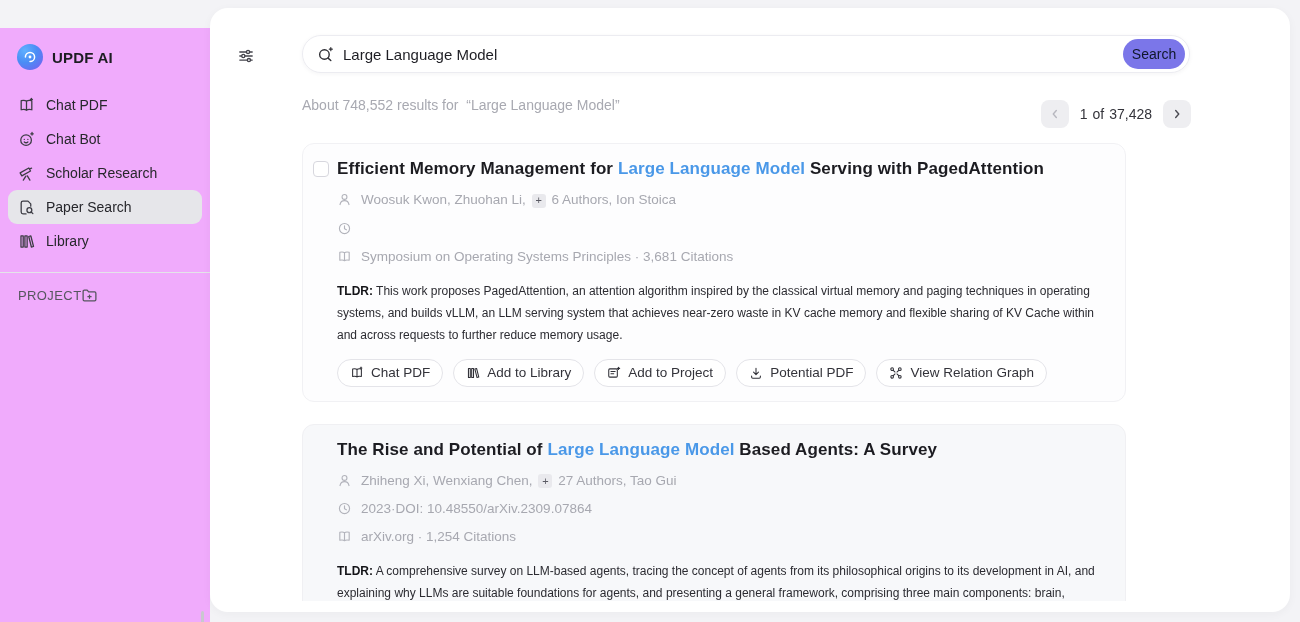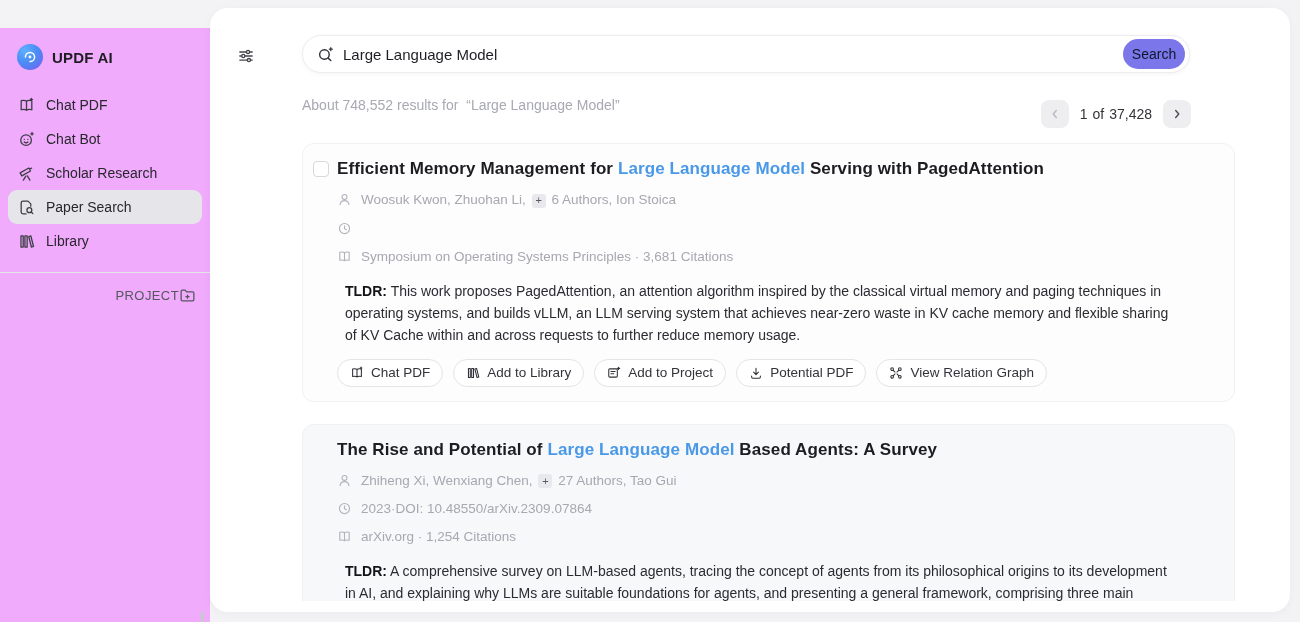--- a/index.html
+++ b/index.html
@@ -18,21 +18,21 @@
   .logo-badge { width:26px; height:26px; border-radius:50%;
     background:radial-gradient(circle at 30% 25%, #5fb0ff 0%, #4a8df5 45%, #7a5cf0 100%);
     display:flex; align-items:center; justify-content:center; }
   .logo-text { font-size:15px; font-weight:bold; color:#1d1d22; letter-spacing:.2px; }
   .nav { margin:18px 8px 0 8px; }
   .nav-item { display:flex; align-items:center; gap:11px; height:34px; padding:0 10px;
     border-radius:9px; font-size:14px; color:#27272c; cursor:pointer; }
   .nav-item.active { background:#e6e6ea;align-items:center; }
   .nav-item .ni { color:#3c3c44; flex:0 0 auto; }
   .sb-divider { height:1px; background:#e4e4e9; margin:14px 0 0 0; }
-  .project-row { display:flex; align-items:center; justify-content:flex-end;
+  .project-row { display:flex; align-items:center; justify-content:flex-start;
     padding:0 14px 0 18px; height:40px; margin-top:2px; }
   .project-label { font-size:13px; color:#56565f; letter-spacing:.4px; }
   .sb-scroll-thumb { position:absolute; right:6px; bottom:11px; width:3px; height:28px;
     background:#c8c8cf; border-radius:2px; }
 
   
   .panel { position:absolute; left:210px; top:8px; width:1080px; height:604px;
     background:#ffffff; border-radius:18px; box-shadow:0 2px 10px rgba(40,40,60,.04); overflow:hidden; }
 
   .filter-btn { position:absolute; left:24px; top:36px; width:24px; height:24px;
@@ -51,34 +51,34 @@
   .summary { position:absolute; left:92px; top:89px; font-size:14px; color:#a8a9b1; }
   .pager { position:absolute; right:99px; top:92px; display:flex; align-items:center; gap:11px; }
   .pg-btn { width:28px; height:28px; border-radius:8px; background:#eeeef1; border:none;
     display:flex; align-items:center; justify-content:center; cursor:pointer; }
   .pg-btn.prev { color:#b7b7bf; }
   .pg-btn.next { color:#4a4a52; }
   .pg-text { font-size:14px; color:#33333a; display:flex; gap:5px; }
 
   
   .results-viewport { position:absolute; left:0; right:0; top:120px; bottom:11px; overflow:hidden; }
-  .card { margin:0 0 0 92px; width:933px; border-radius:12px; padding:15px 24px 14px 34px; }
+  .card { margin:0 0 0 92px; width:824px; border-radius:12px; padding:15px 24px 14px 34px; }
   .card-1 { margin-top:15px; background:#fdfdfe; border:1px solid #f1f1f4; position:relative; }
   .card-2 { margin-top:22px; background:#f7f8fa; border:1px solid #f0f0f3; }
   .checkbox { position:absolute; left:10px; top:17px; width:16px; height:16px;
     border:1.5px solid #d7d7de; border-radius:4px; background:#fff; cursor:pointer; }
   .p-title { font-size:17px; font-weight:600; color:#1c1c21; letter-spacing:.1px; }
   .p-title .hl { color:#4a98e8; }
   .meta-row { display:flex; align-items:center; gap:9px; margin-top:13px;
     font-size:13.5px; color:#a7a8b0; }
   .meta-row .mi { color:#b2b3bb; flex:0 0 auto; }
   .authors-badge { display:inline-flex; align-items:center; justify-content:center;
     width:14px; height:14px; background:#e9e9ed; border-radius:3px; color:#5a5a63;
     font-size:11px; line-height:1; margin:0 2px; cursor:pointer; }
-  .tldr { margin-top:16px; font-size:14px; line-height:22px; color:#2b2b31; max-width:825px;margin-left:8px; }
+  .tldr { margin-top:16px; font-size:12px; line-height:22px; color:#2b2b31; max-width:825px; }
   .tldr b { color:#141418; }
   .actions { display:flex; gap:10px; margin-top:13px; }
   .act-btn { display:flex; align-items:center; gap:7px; height:28px; padding:0 12px;
     background:#fff; border:1px solid #e4e4e9; border-radius:15px; font-size:13.5px;
     color:#33333a; font-family:"Liberation Sans", sans-serif; cursor:pointer; white-space:nowrap; }
   .act-btn .ai { color:#2f2f36; }
 </style>
 </head>
 <body>
 

